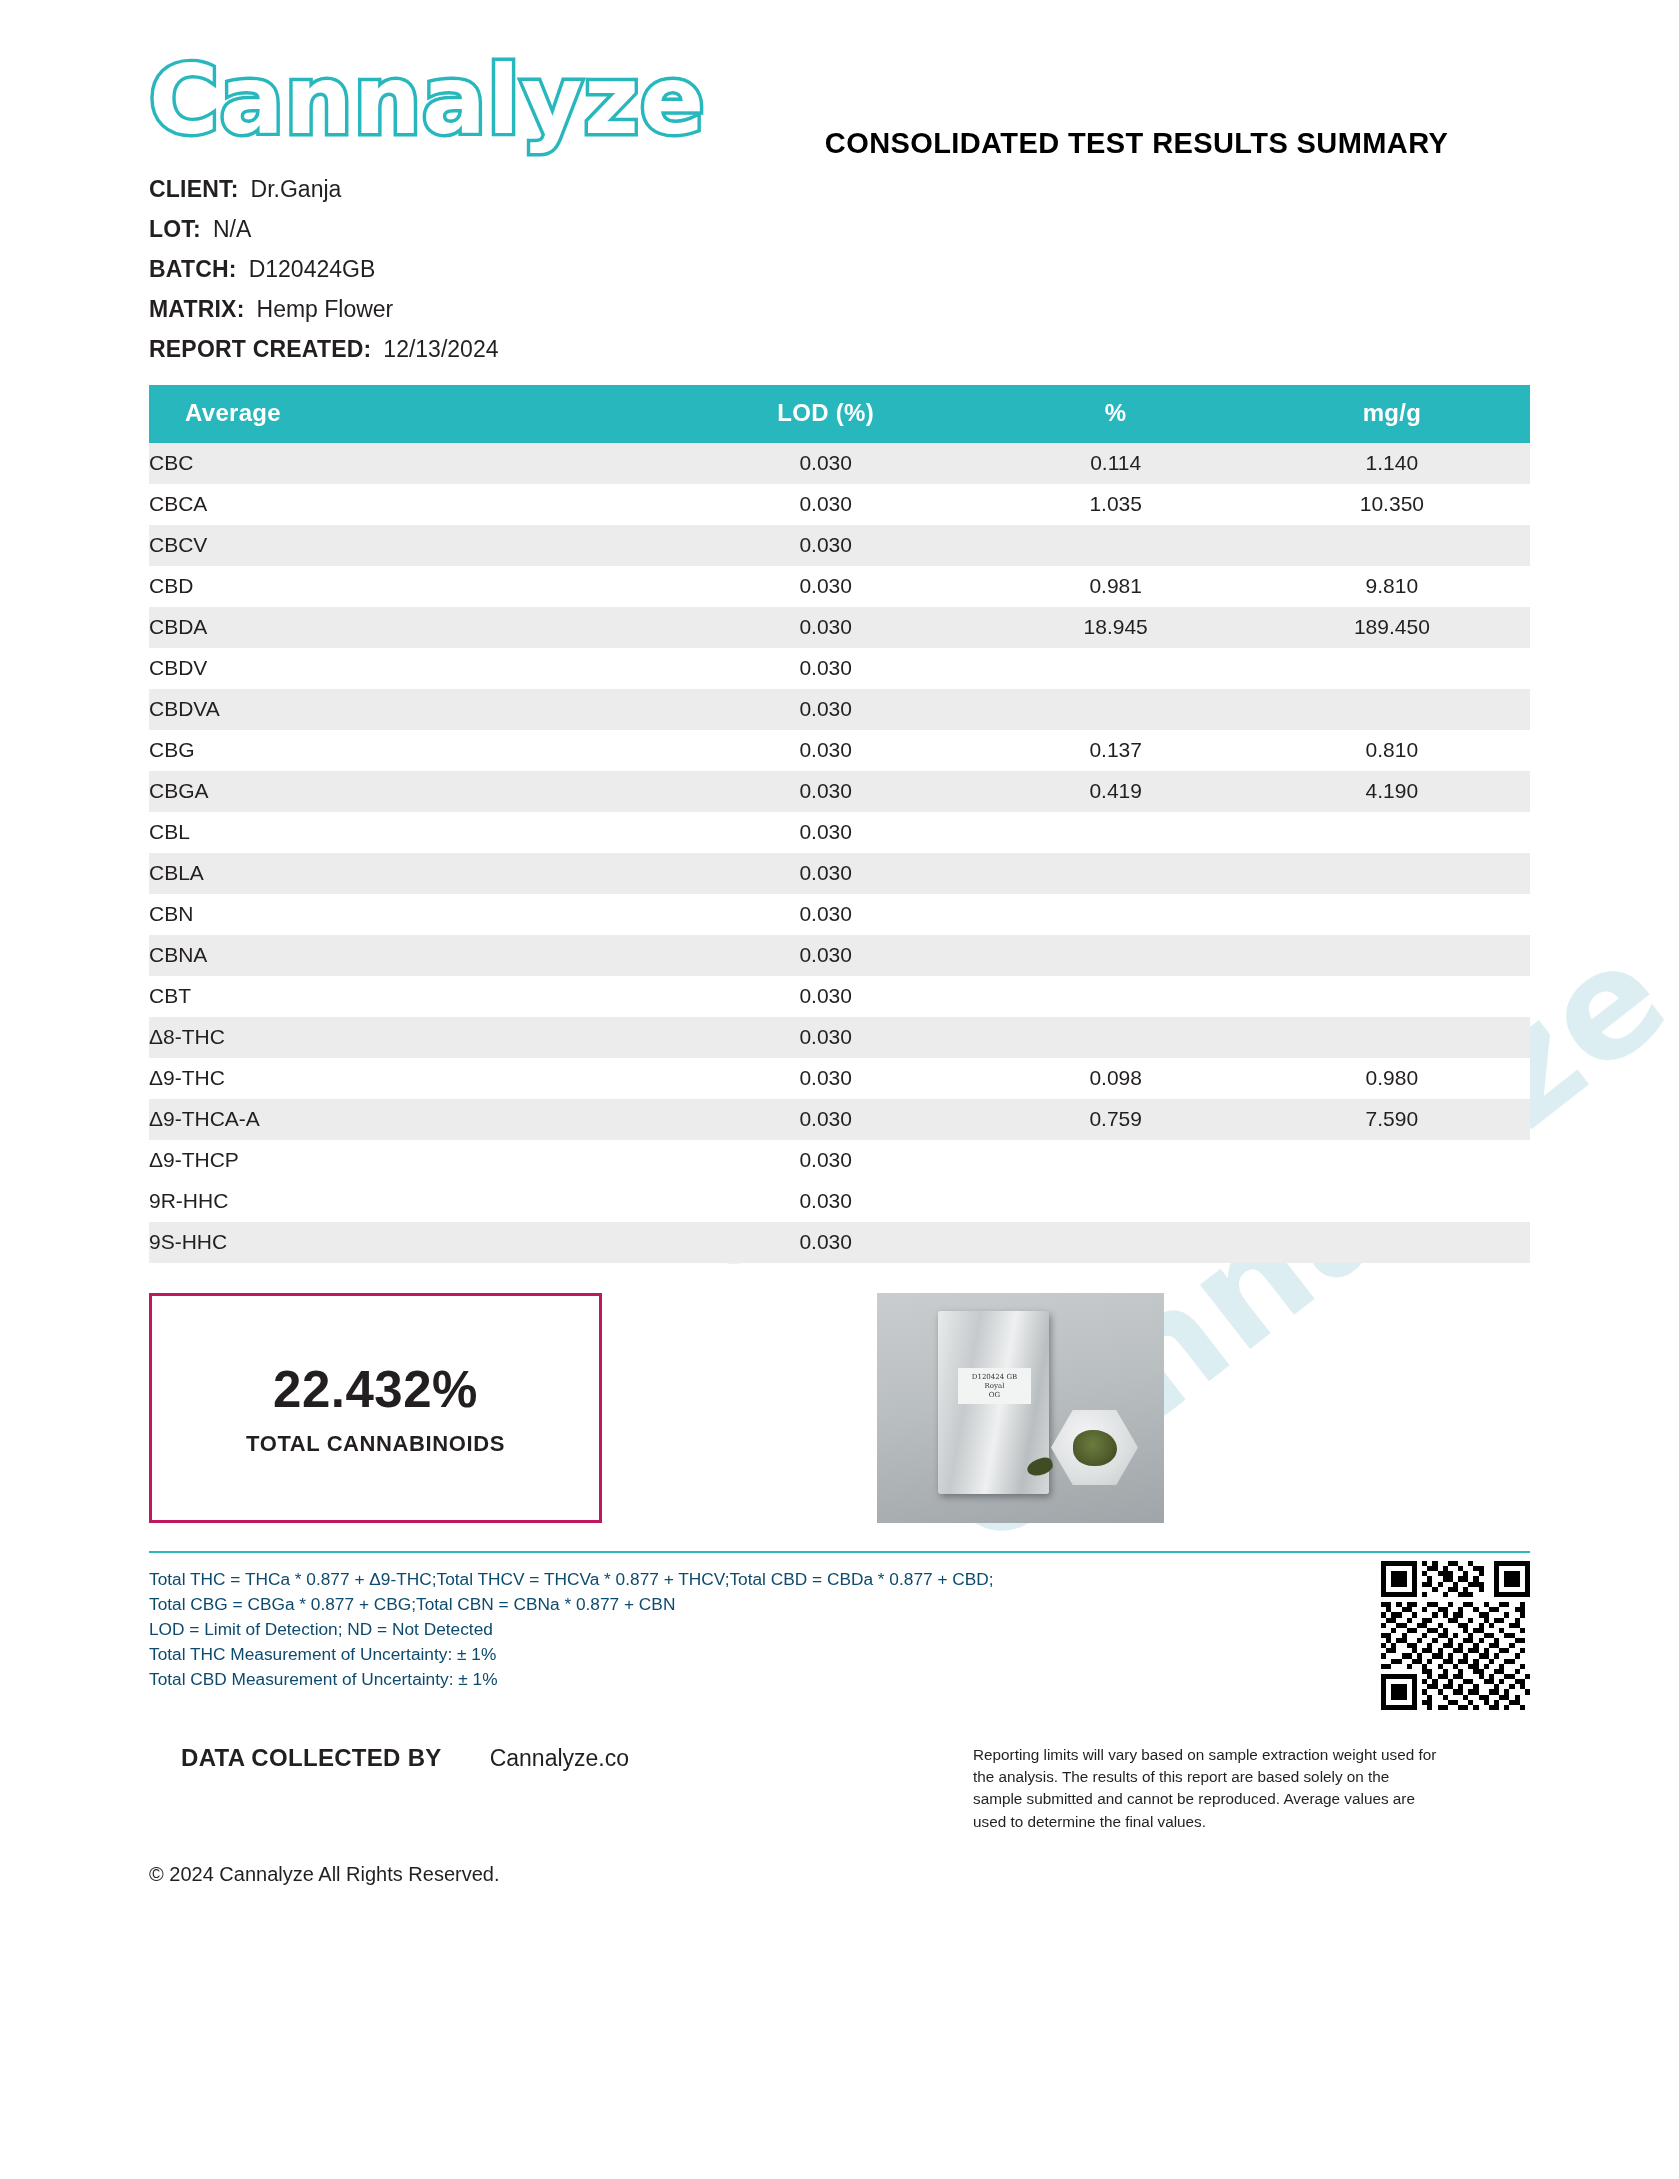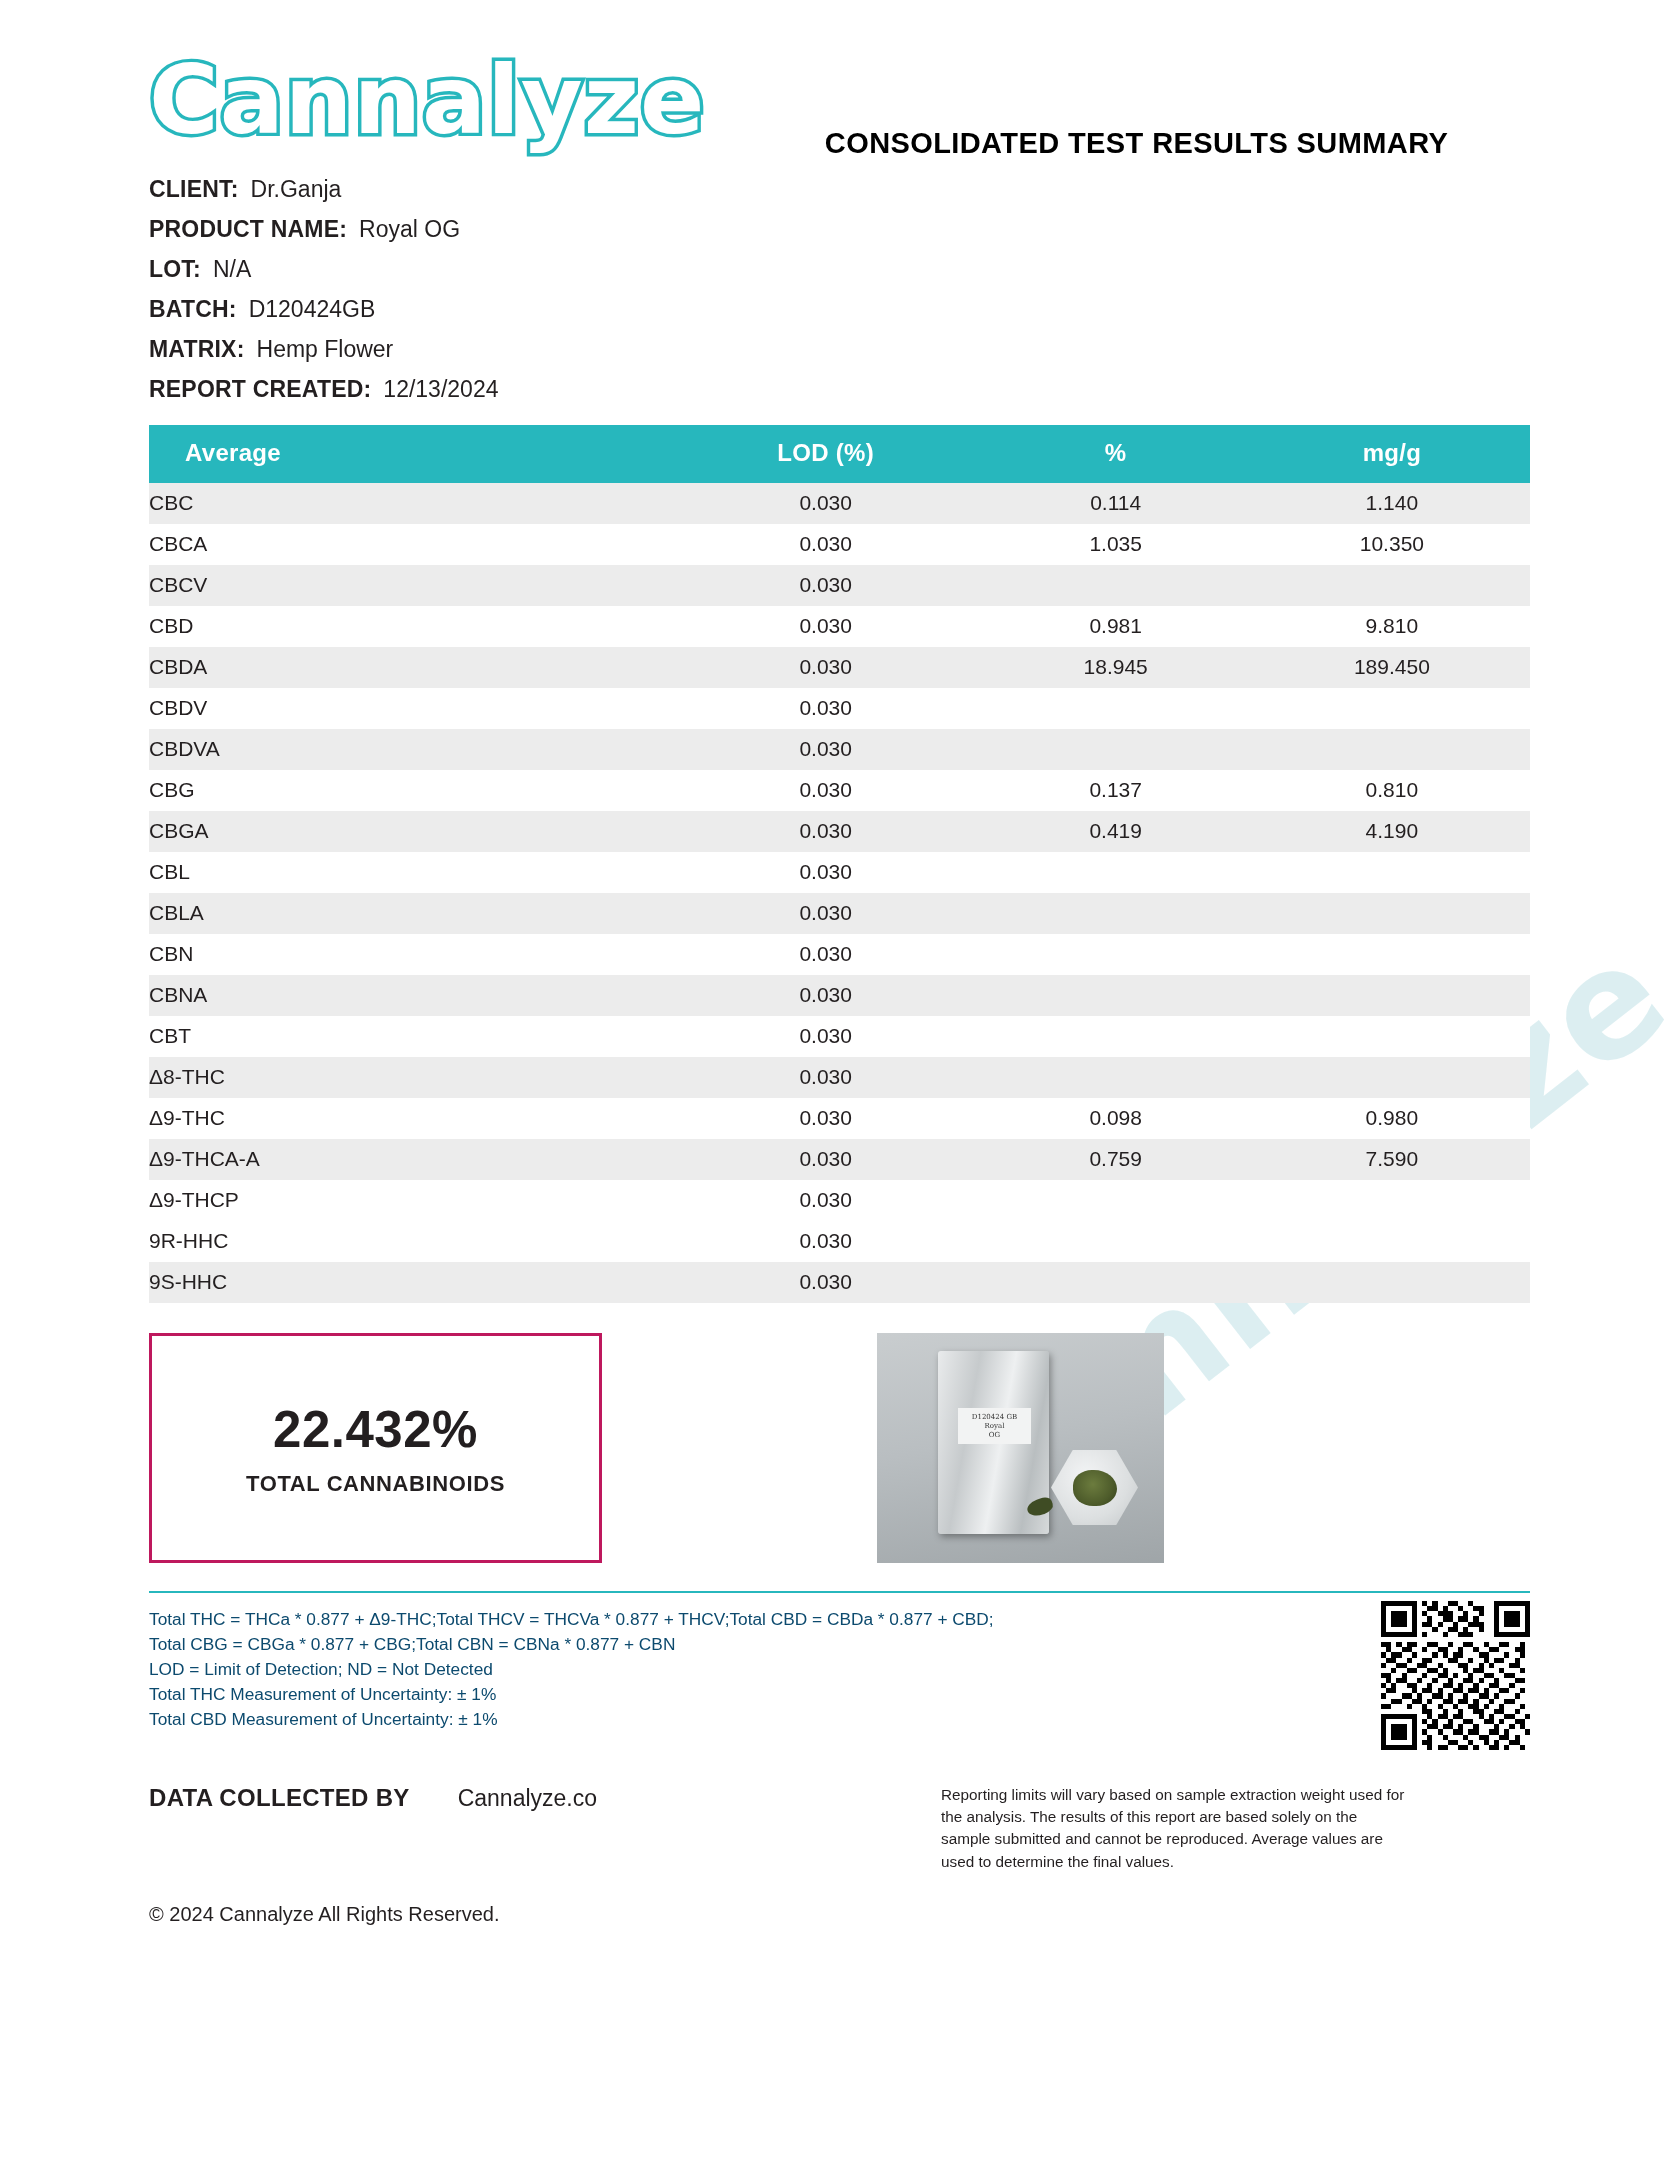--- a/index.html
+++ b/index.html
@@ -239,20 +239,21 @@
 
   .footer-row {
     display: flex;
     margin: 34px 149px 0 149px;
     align-items: flex-start;
   }
   .collected {
     flex: 0 0 634px;
     display: flex;
     align-items: baseline;
+    margin-left: 32px;
   }
   .collected-label {
     font-size: 24px;
     font-weight: 700;
     letter-spacing: 0.3px;
   }
   .collected-value {
     font-size: 23px;
     margin-left: 48px;
   }
@@ -290,24 +291,20 @@
           <text x="0" y="86" font-family="DejaVu Sans, sans-serif" font-size="96" font-weight="700" fill="#ffffff" letter-spacing="1">Cannalyze</text>
         </svg>
       </div>
       <div class="header-title">CONSOLIDATED TEST RESULTS SUMMARY</div>
     </div>
 
     <div class="meta">
       <div class="meta-row">
         <span class="meta-label">CLIENT:</span>
         <span class="meta-value">Dr.Ganja</span>
-      </div>
-      <div class="meta-row">
-        <span class="meta-label">PRODUCT NAME:</span>
-        <span class="meta-value">Royal OG</span>
       </div>
       <div class="meta-row">
         <span class="meta-label">LOT:</span>
         <span class="meta-value">N/A</span>
       </div>
       <div class="meta-row">
         <span class="meta-label">BATCH:</span>
         <span class="meta-value">D120424GB</span>
       </div>
       <div class="meta-row">

